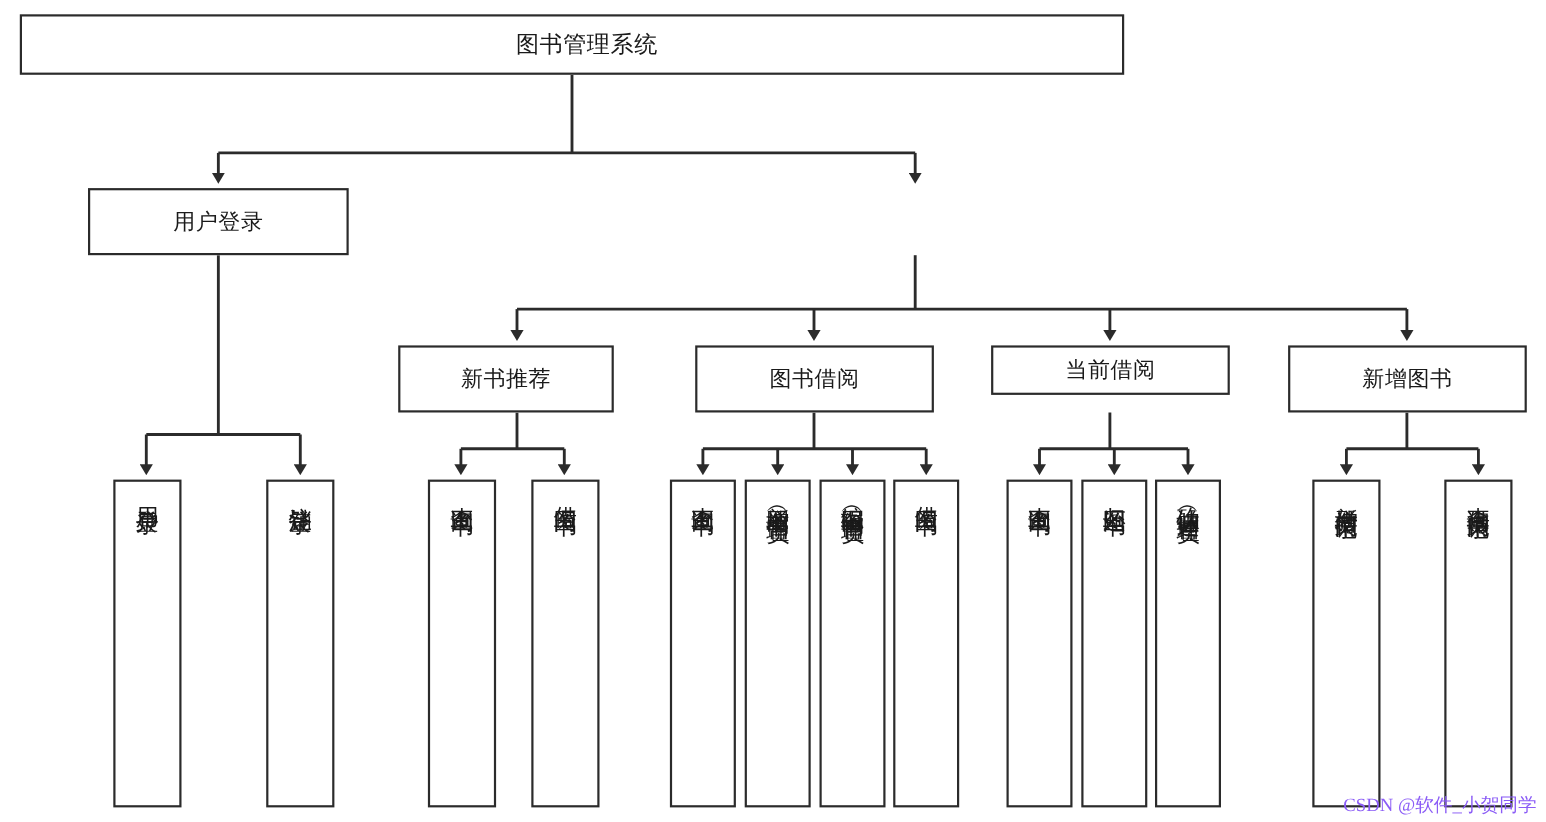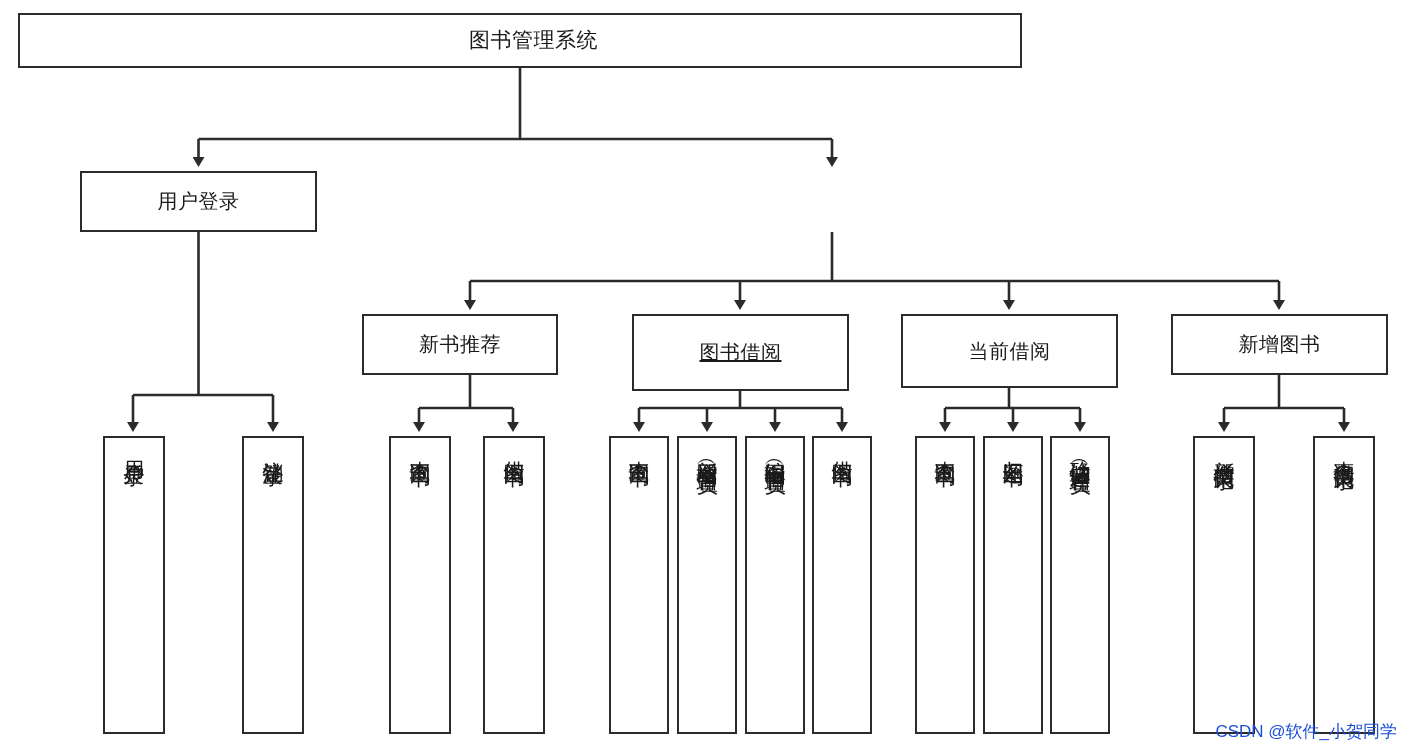--- a/index.html
+++ b/index.html
@@ -59,24 +59,24 @@
     letter-spacing: 2px;
     white-space: nowrap;
   }
   .node.root .label { font-size: 21px; margin-left: 27px; }
 
   #watermark {
     position: absolute;
     right: 8px;
     bottom: 4px;
     font-size: 17px;
-    color: #1d4ed8;
+    color: #8b5cf6;
     z-index: 5;
     white-space: nowrap;
-    font-family: Liberation Sans, sans-serif;
+    font-family: Liberation Serif, serif;
   }
 </style>
 </head>
 <body>
 
 <div id="canvas">
 
   <svg id="wires" viewBox="0 0 1405 747" xmlns="http://www.w3.org/2000/svg">
     <defs>
       <marker id="arrow" markerWidth="10" markerHeight="12" refX="1" refY="6" orient="auto" markerUnits="userSpaceOnUse">
@@ -131,24 +131,24 @@
     <span class="label">图书管理系统</span>
   </div>
 
   <div class="node horiz" style="left:80px; top:171px; width:237px; height:61px;">
     <span class="label">用户登录</span>
   </div>
 
   <div class="node horiz" style="left:362px; top:314px; width:196px; height:61px;">
     <span class="label">新书推荐</span>
   </div>
-  <div class="node horiz" style="left:632px; top:314px; width:217px; height:77px;text-decoration:underline;">
+  <div class="node horiz" style="left:632px; top:314px; width:217px; height:61px;">
     <span class="label">图书借阅</span>
   </div>
-  <div class="node horiz" style="left:901px; top:314px; width:217px; height:74px;">
+  <div class="node horiz" style="left:901px; top:314px; width:217px; height:45px;">
     <span class="label">当前借阅</span>
   </div>
   <div class="node horiz" style="left:1171px; top:314px; width:217px; height:61px;">
     <span class="label">新增图书</span>
   </div>
 
   <div class="node vert" style="left:103px; top:436px; width:62px; height:298px;">
     <span class="label">用户登录</span>
   </div>
   <div class="node vert" style="left:242px; top:436px; width:62px; height:298px;">

